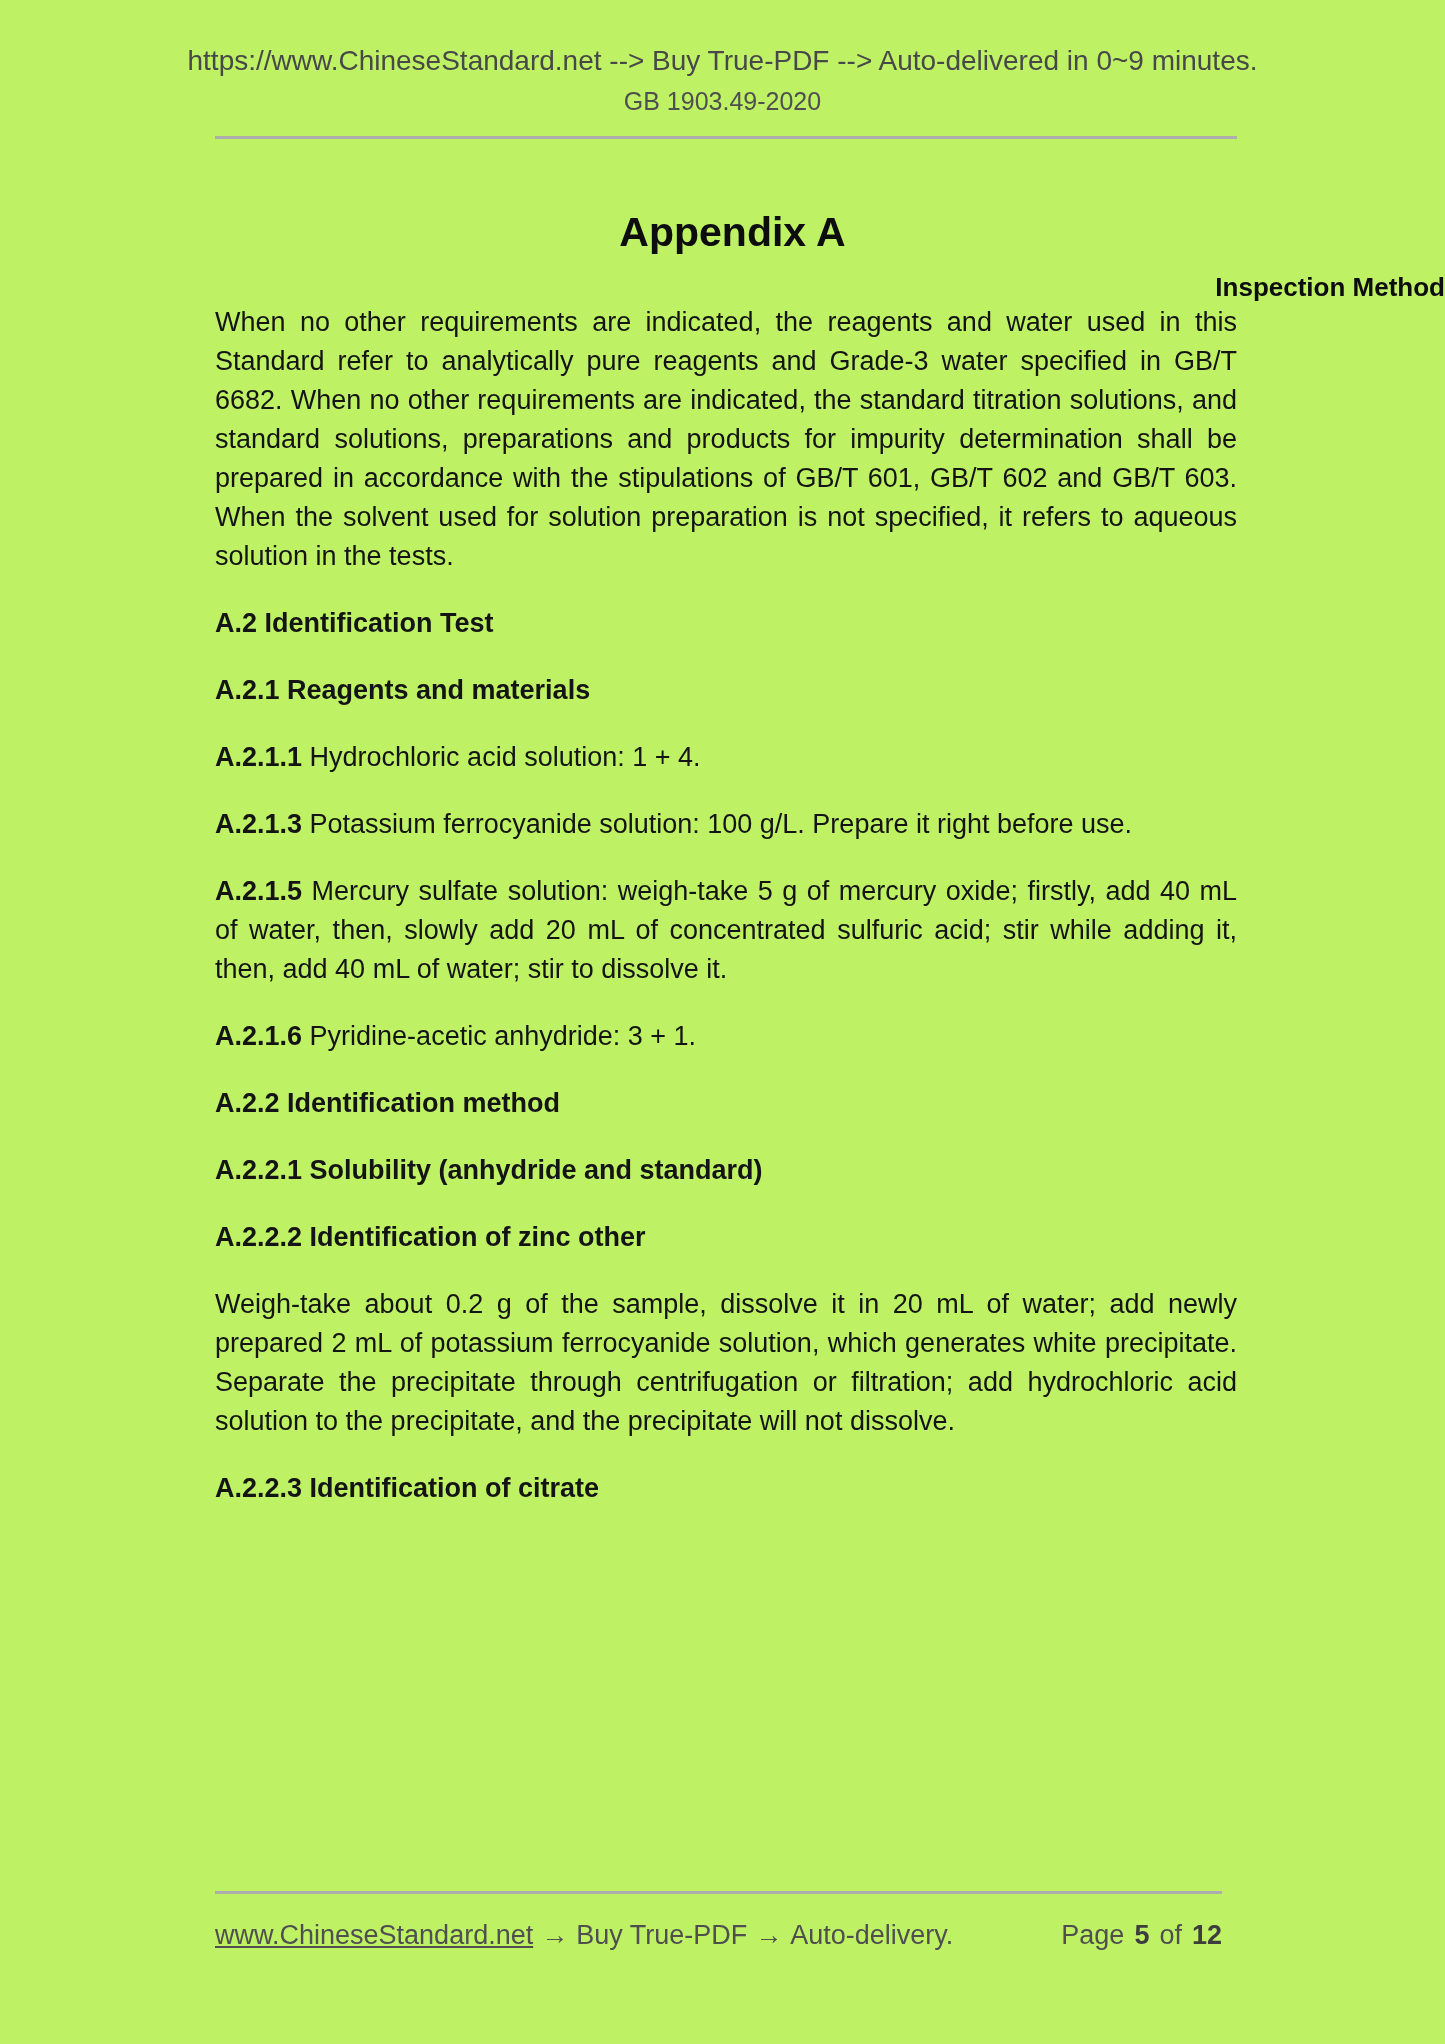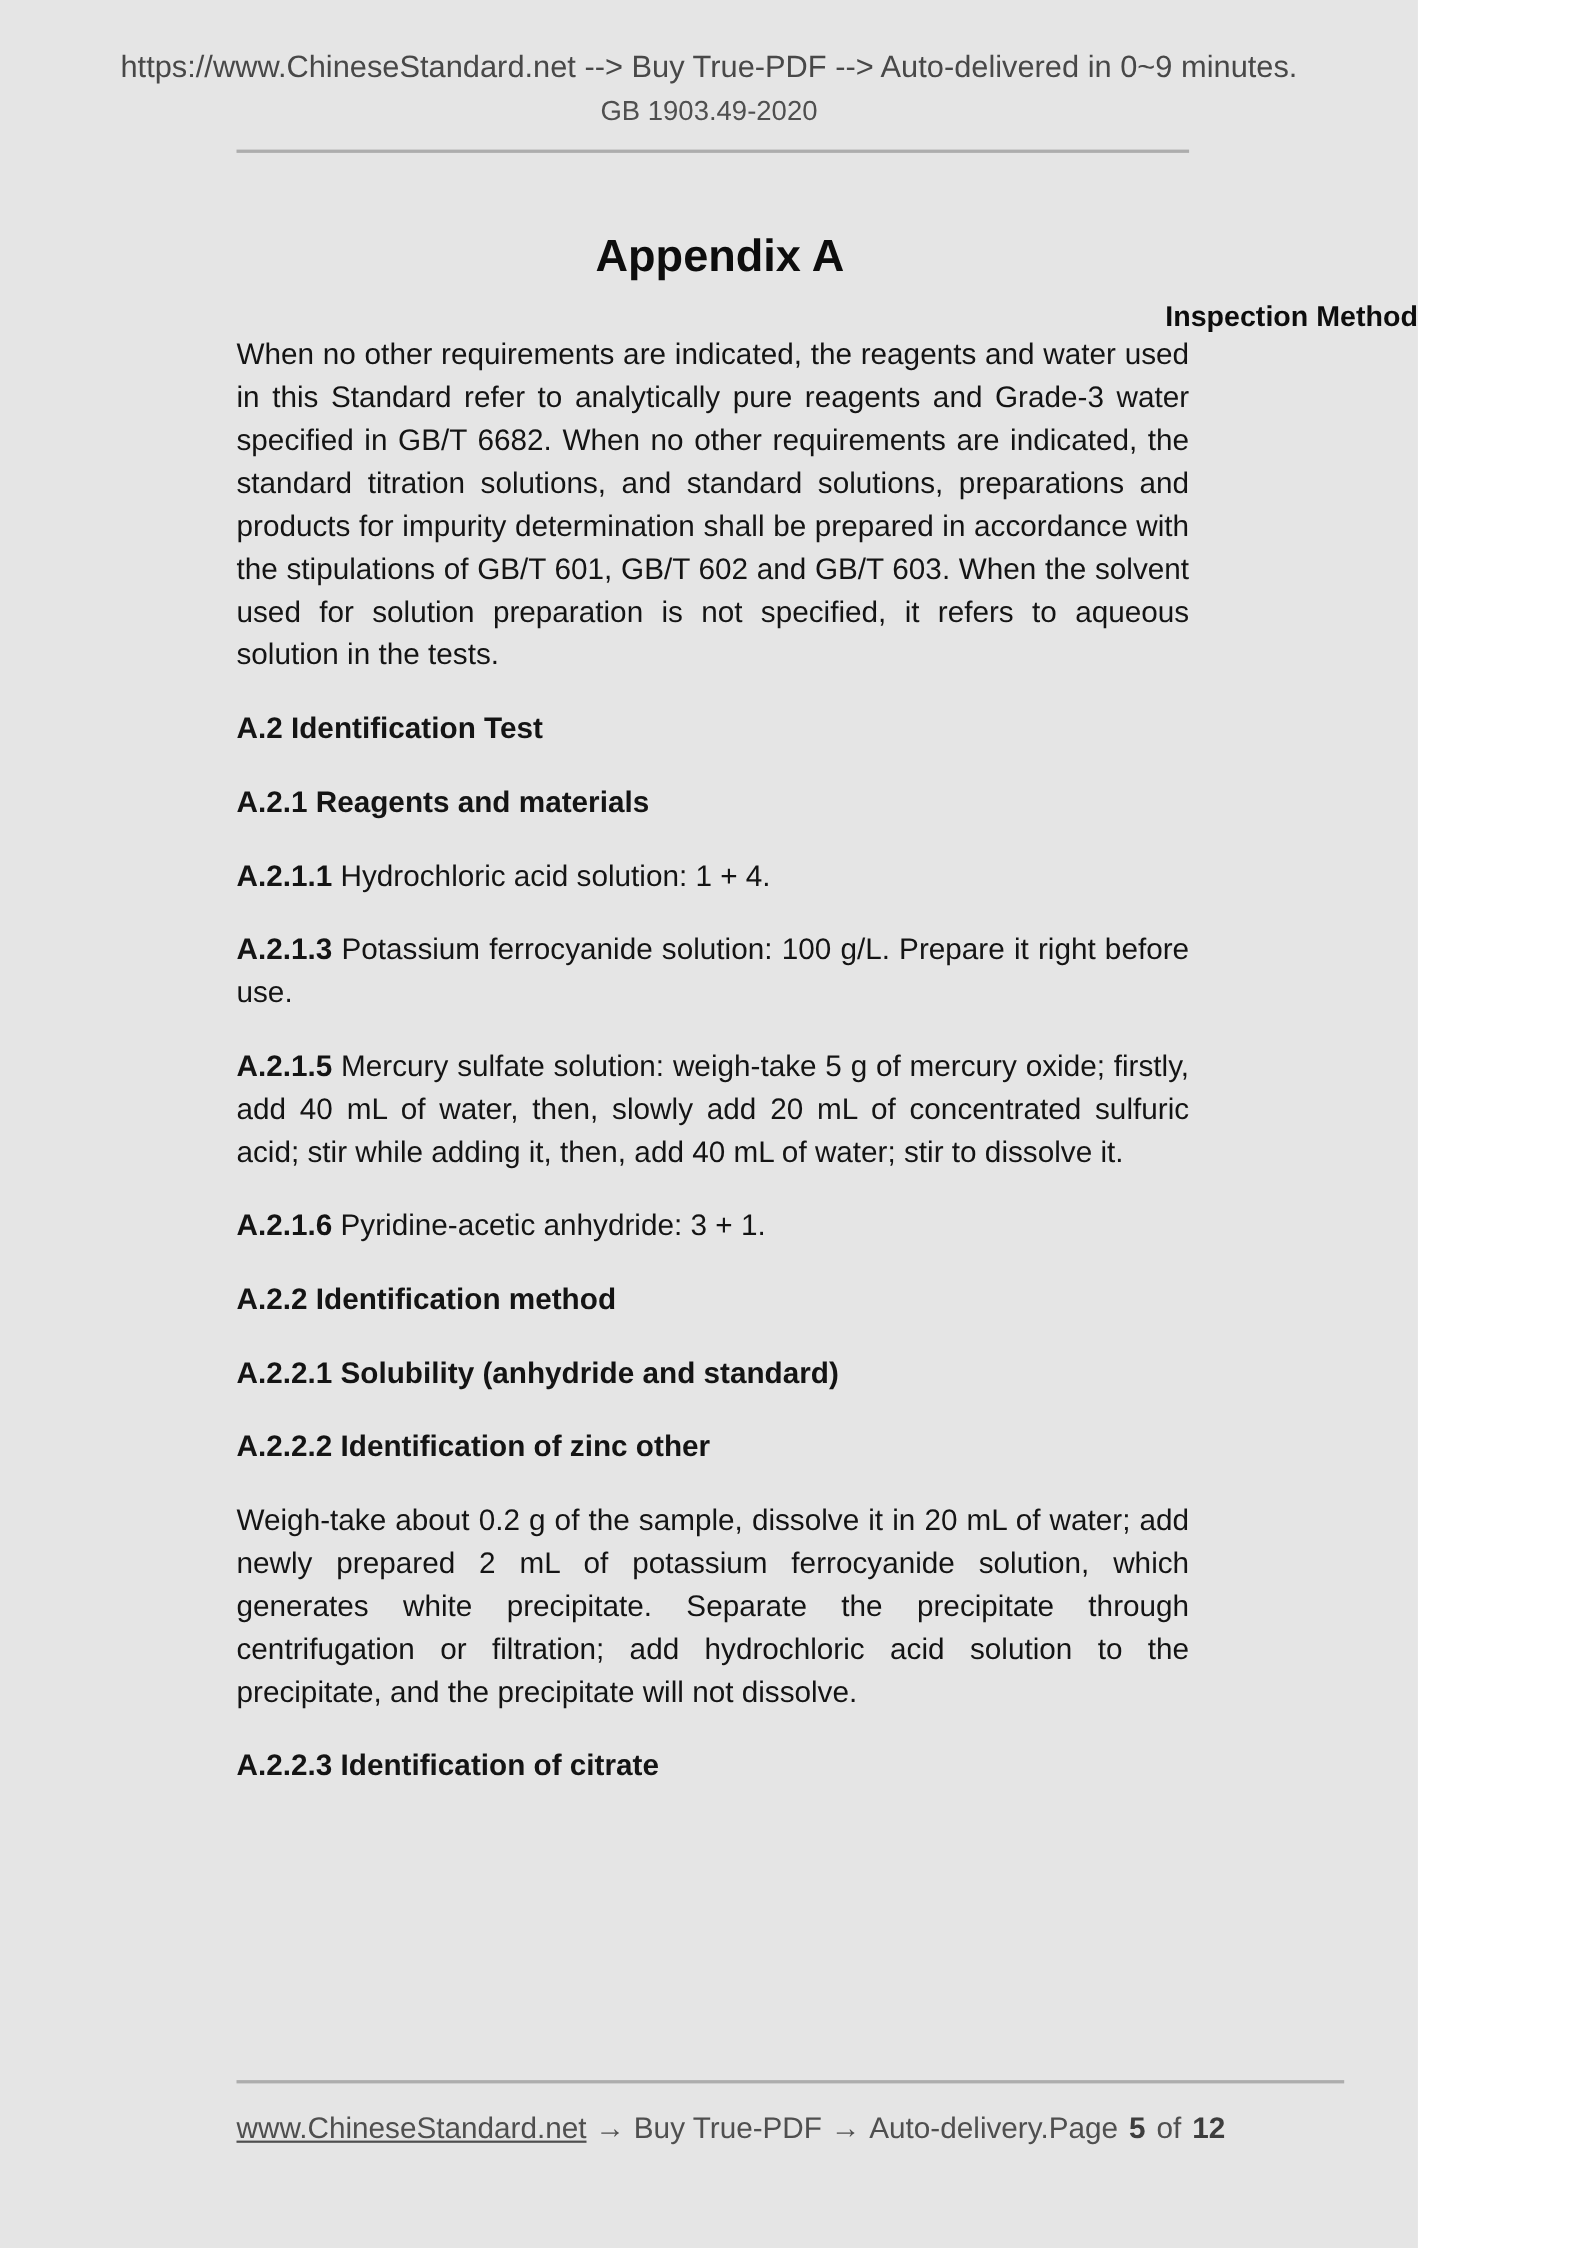--- a/index.html
+++ b/index.html
@@ -1,21 +1,21 @@
 <!DOCTYPE html>
 <html><head>
 <meta charset="utf-8">
 <style>
   * { margin: 0; padding: 0; box-sizing: border-box; }
   html, body { background: #ffffff; }
   .page {
     position: relative;
-    width: 1289px;
+    width: 1445px;
     height: 2044px;
-    background: #e5e5e5;
+    background: #bef264;
     font-family: "Liberation Sans", sans-serif;
     color: #141414;
     overflow: hidden;
     padding-top: 44px;
   }
   
   .header { text-align: center; }
   .header-url {
     font-size: 28px;
     line-height: 34px;
@@ -71,20 +71,21 @@
     font-size: 27px;
     color: #4f4f4f;
   }
   .footer .rule2 {
     border: none;
     border-top: 3px solid #adadad;
   }
   .footer-row {
     margin-top: 24px;
     display: flex;
+    justify-content: space-between;
     align-items: baseline;
     line-height: 34px;
   }
   .footer-link {
     color: #4f4f4f;
     text-decoration: underline;
     cursor: pointer;
   }
   .arrow { padding: 0 8px; color: #4f4f4f; }
   .page-indicator span { margin-left: 10px; }

